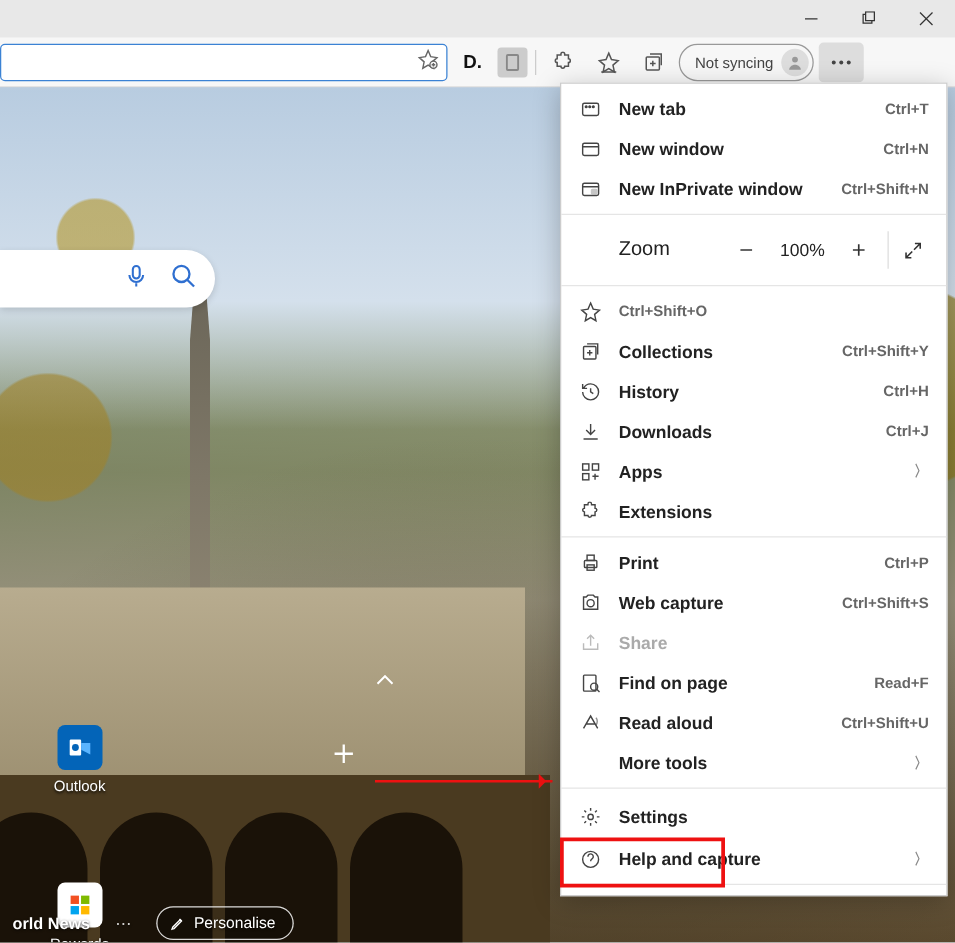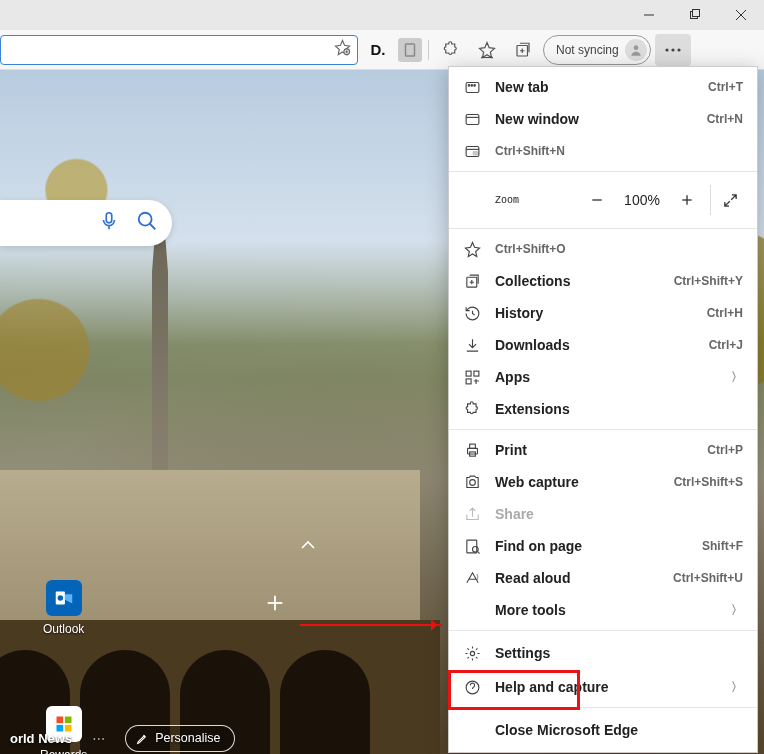--- a/index.html
+++ b/index.html
@@ -70,21 +70,21 @@
   .menu { position: absolute; top: 66px; right: 6px; width: 310px; background: #fff; border: 1px solid #ccc; box-shadow: 0 4px 20px rgba(0,0,0,.25); font-size: 14px; color: #222; padding: 4px 0; }
   .menu-row { height: 36px; display: flex; align-items: center; padding: 0 14px 0 14px; gap: 14px; position: relative; font-weight: bold; }
   .menu-row.small { height: 32px; }
   .menu-icon { width: 18px; flex: 0 0 18px; color: #444; display:flex; align-items:center; justify-content:center;}
   .menu-icon svg { width: 17px; height: 17px; }
   .menu-label { flex: 1; }
   .menu-shortcut { font-size: 12px; color: #666; }
   .menu-sep { height: 1px; background: #e5e5e5; margin: 4px 0; }
   .menu-chev { color: #888; font-size: 12px; }
   .zoom-row { height: 48px; display:flex; align-items:center; padding:0 10px 0 46px; gap:0; }
-  .zoom-lbl { flex:1; font-size:10px;font-family:Liberation Mono, monospace; }
+  .zoom-lbl { flex:1; font-size:16px; }
   .zoom-btn { width:34px; height:34px; display:flex; align-items:center; justify-content:center; color:#333; }
   .zoom-val { width:56px; text-align:center; font-size:14px; }
   .zoom-sep { width:1px; height:30px; background:#ddd; margin:0 2px 0 6px;}
   .disabled { color:#aaa; }
   .disabled .menu-icon { color:#bbb; }
 
   
   .highlight { position: absolute; border: 3px solid #e11; pointer-events: none; }
   .arrow { position:absolute; height:2px; background:#e11; }
   .arrow::after { content:""; position:absolute; right:-1px; top:-5px; border:6px solid transparent; border-left-color:#e11; }
@@ -269,20 +269,21 @@
     <span class="menu-shortcut">Ctrl+N</span>
   </div>
   <div class="menu-row small">
     <span class="menu-icon">
         <svg viewBox="0 0 24 24" fill="none" stroke="currentColor" stroke-width="1.6">
           <rect x="3" y="5" width="18" height="14" rx="2"></rect>
           <line x1="3" y1="9" x2="21" y2="9"></line>
           <rect x="13" y="12" width="6" height="5" rx="1" fill="currentColor" opacity=".3"></rect>
         </svg>
       </span>
+    <span class="menu-label">New InPrivate window</span>
     <span class="menu-shortcut">Ctrl+Shift+N</span>
   </div>
   <div class="menu-sep"></div>
   <div class="zoom-row">
     <span class="zoom-lbl">Zoom</span>
     <span class="zoom-btn">
         <svg width="16" height="16" viewBox="0 0 24 24" stroke="currentColor" stroke-width="2">
           <line x1="5" y1="12" x2="19" y2="12"></line>
         </svg>
       </span>
@@ -391,21 +392,21 @@
   </div>
   <div class="menu-row small">
     <span class="menu-icon">
         <svg viewBox="0 0 24 24" fill="none" stroke="currentColor" stroke-width="1.6">
           <rect x="4" y="3" width="14" height="18" rx="1"></rect>
           <circle cx="16" cy="16" r="4"></circle>
           <line x1="19" y1="19" x2="22" y2="22"></line>
         </svg>
       </span>
     <span class="menu-label">Find on page</span>
-    <span class="menu-shortcut">Shift+F</span>
+    <span class="menu-shortcut">Read+F</span>
   </div>
   <div class="menu-row small">
     <span class="menu-icon">
         <svg viewBox="0 0 24 24" fill="none" stroke="currentColor" stroke-width="1.6">
           <path d="M4 18L12 4l8 14M7 13h10"></path>
           <path d="M18 6c2 2 2 6 0 8" opacity=".6"></path>
         </svg>
       </span>
     <span class="menu-label">Read aloud</span>
     <span class="menu-shortcut">Ctrl+Shift+U</span>
@@ -429,19 +430,15 @@
     <span class="menu-icon">
         <svg viewBox="0 0 24 24" fill="none" stroke="currentColor" stroke-width="1.6">
           <circle cx="12" cy="12" r="9"></circle>
           <path d="M9 9a3 3 0 115 2c-1 1-2 1.5-2 3M12 18h.01"></path>
         </svg>
       </span>
     <span class="menu-label">Help and capture</span>
     <span class="menu-chev">〉</span>
   </div>
   <div class="menu-sep"></div>
-  <div class="menu-row">
-    <span class="menu-icon"></span>
-    <span class="menu-label">Close Microsoft Edge</span>
-  </div>
 </div>
 
 <div class="highlight" style="top:670px; left:448px; width:132px; height:40px;"></div>
 
 </body></html>

